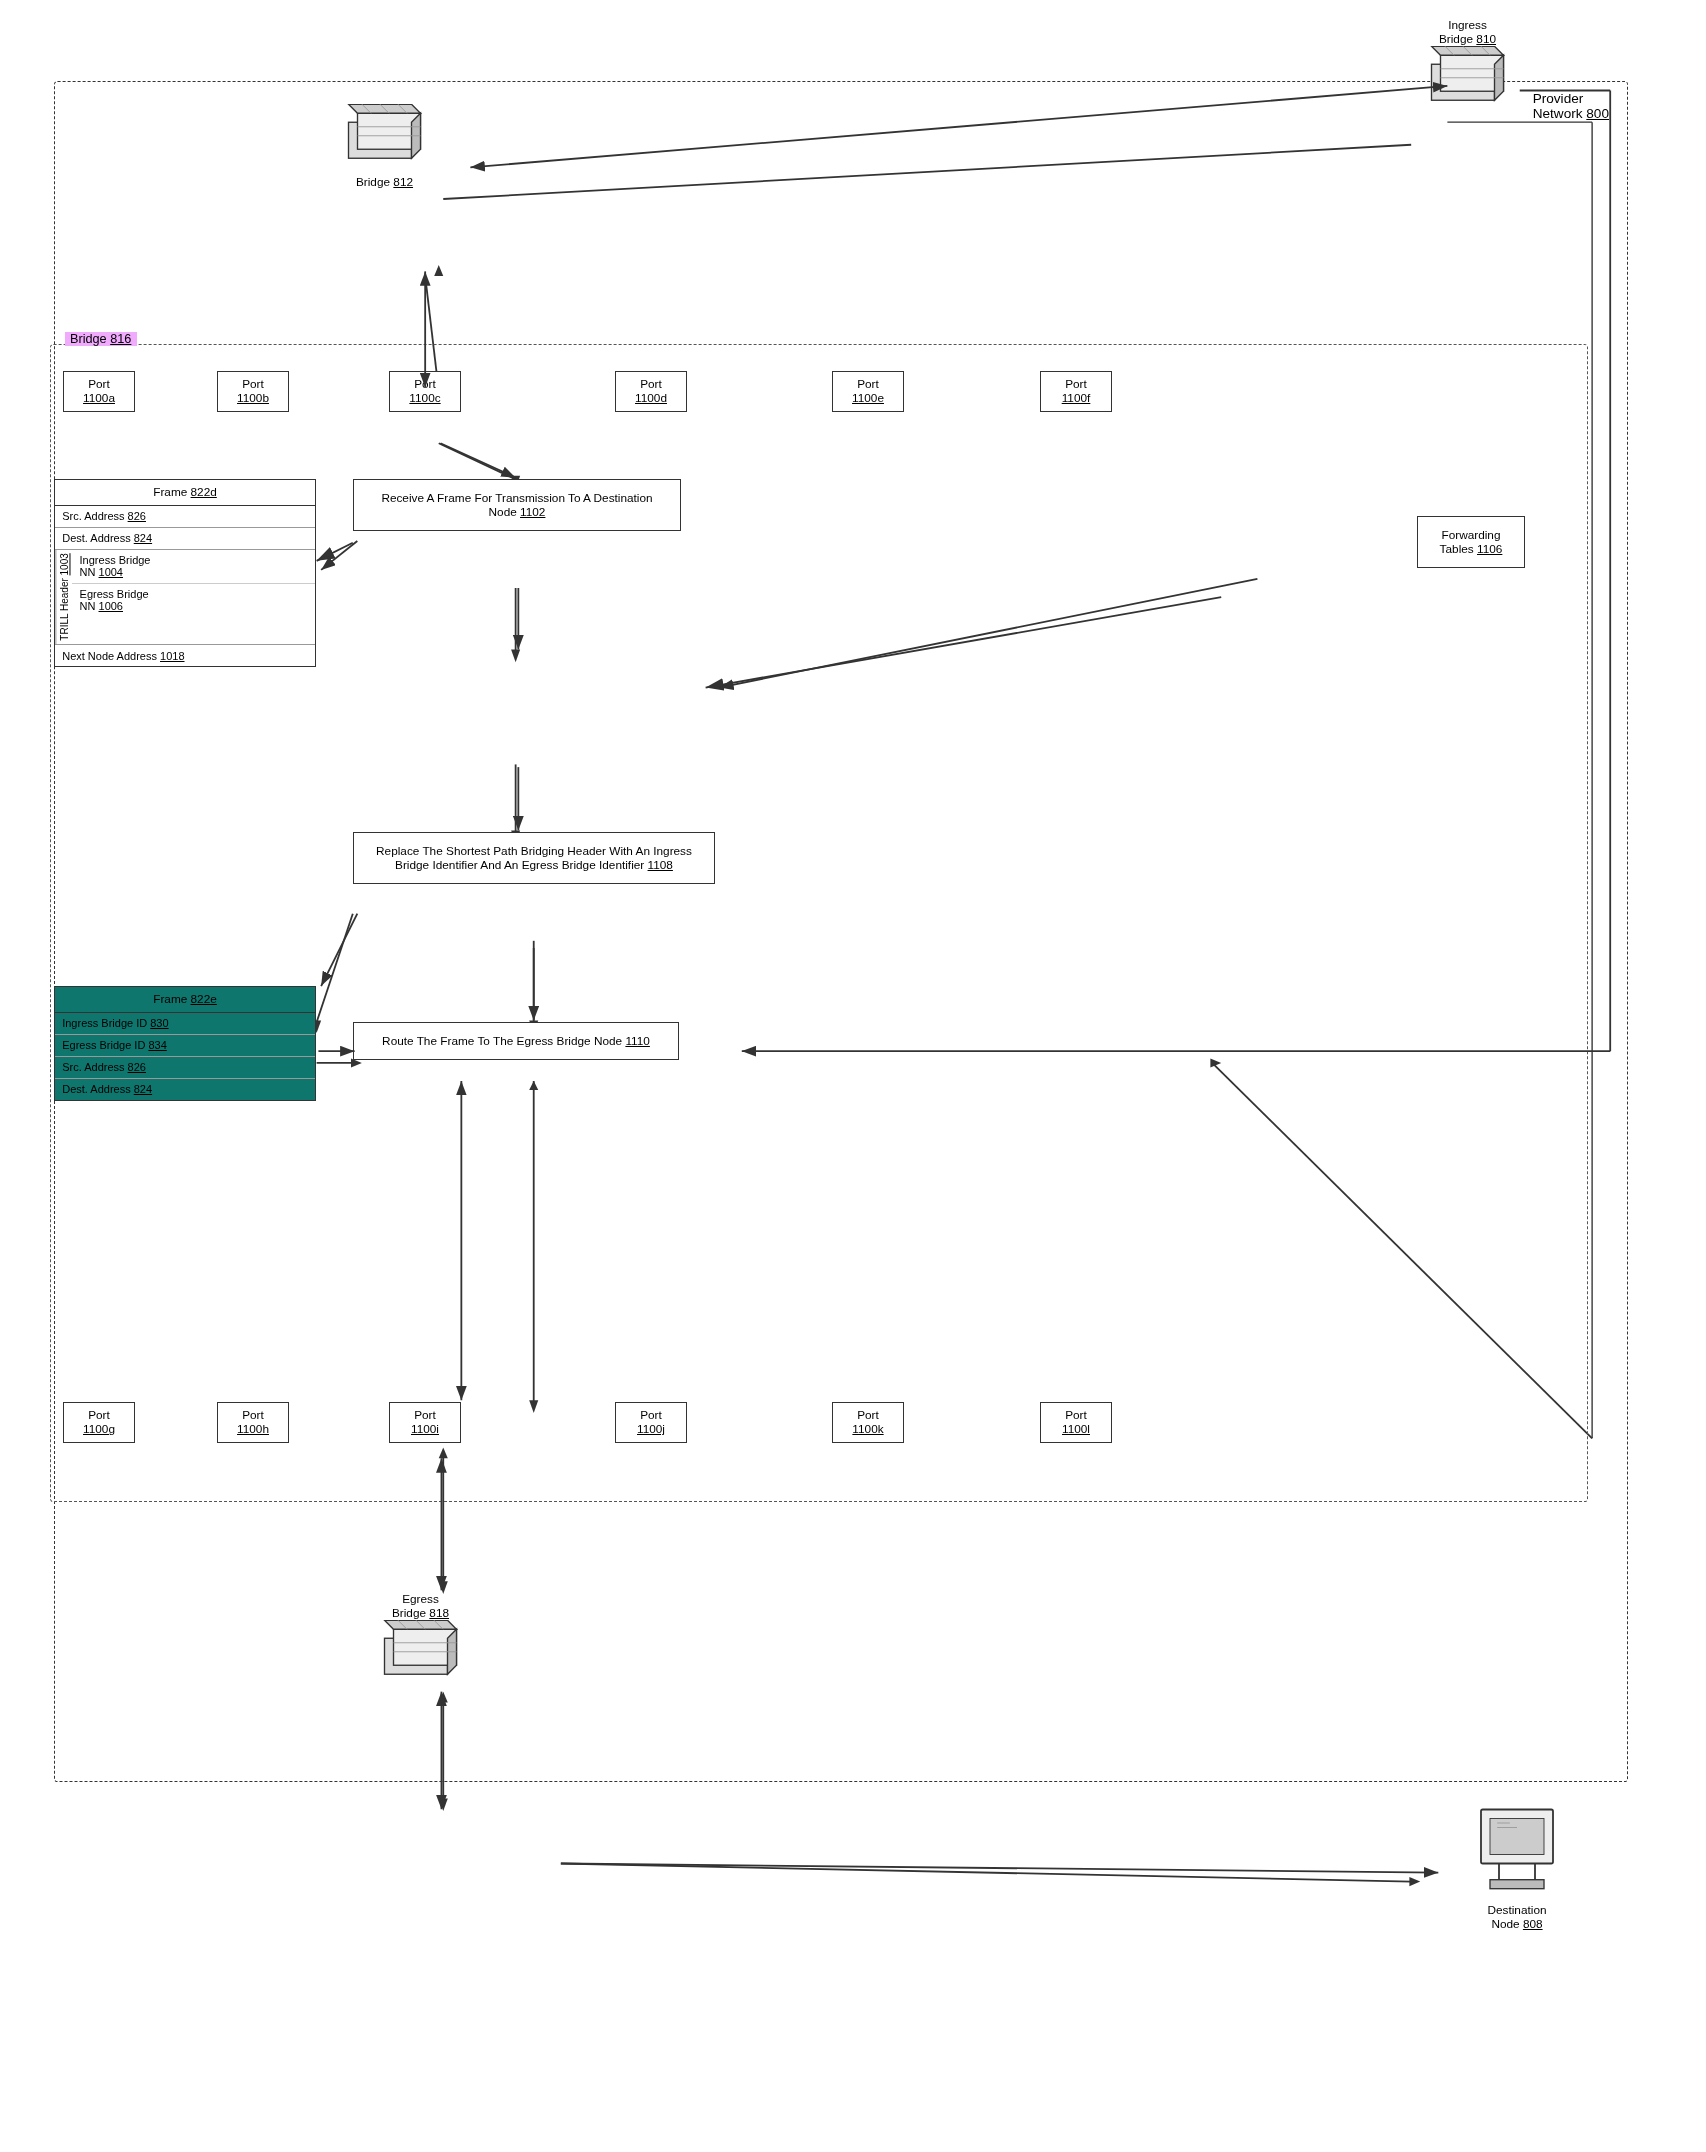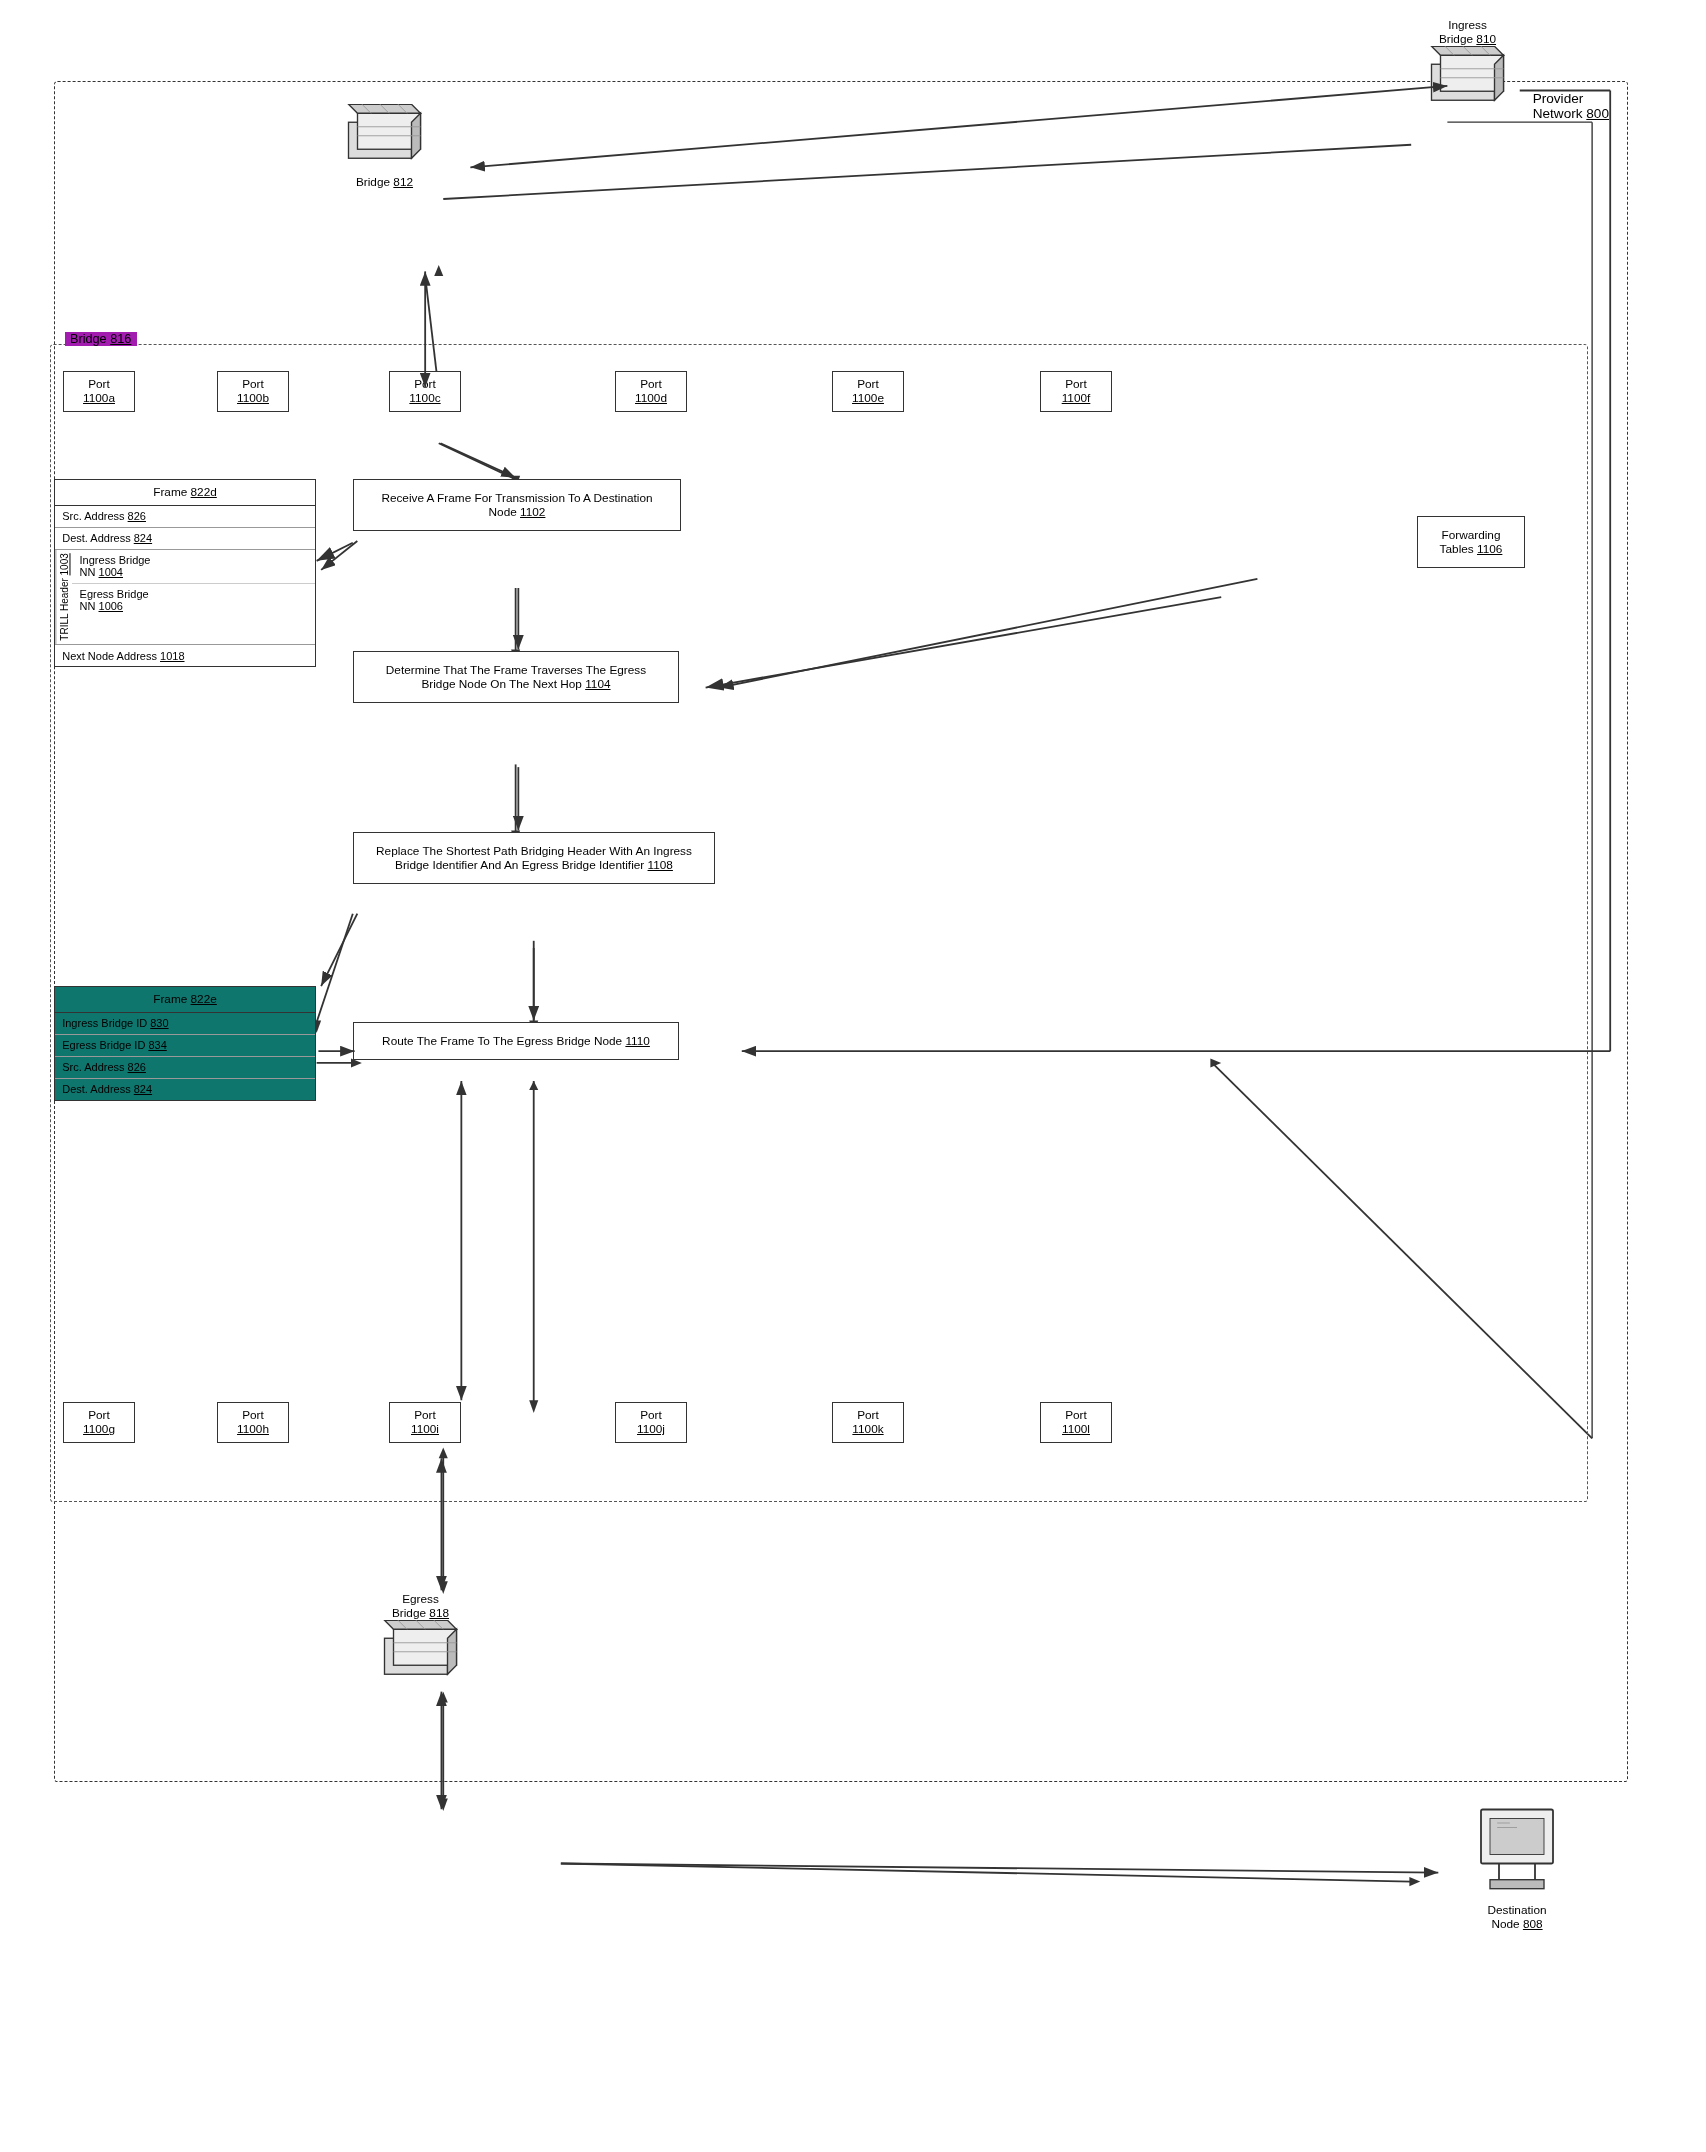--- a/index.html
+++ b/index.html
@@ -329,21 +329,21 @@
       <line x1="15" y1="25" x2="85" y2="25" stroke="#999" stroke-width="1"></line>
       <line x1="15" y1="35" x2="85" y2="35" stroke="#999" stroke-width="1"></line>
     </svg>
     <div>
       <span>Bridge</span>
       <span class="ref">812</span>
     </div>
   </div>
 
   <div style="position:absolute; top:344px; left:50px; width:1538px; height:1158px; border:1.8px dashed #555; border-radius:3.6px;">
-    <div style="position:absolute; top:-12.7px; left:13.6px; background:#a21caf; padding:0 5.4px; font-size:12.7px;text-align:center;">
+    <div style="position:absolute; top:-12.7px; left:13.6px; background:#f0abfc; padding:0 5.4px; font-size:12.7px;text-align:center;">
       <span>Bridge</span>
       <span class="ref">816</span>
     </div>
   </div>
 
   <div class="port-box port-1100a">
     <div>Port</div>
     <div class="ref">1100a</div>
   </div>
   <div class="port-box port-1100b">
@@ -392,26 +392,20 @@
     <div class="ref">1100l</div>
   </div>
 
   <div class="process-box process-receive">
     <div>
       <span>Receive A Frame For Transmission To A Destination Node</span>
       <span class="ref">1102</span>
     </div>
   </div>
 
-  <div class="process-box process-determine">
-    <div>
-      <span>Determine That The Frame Traverses The Egress Bridge Node On The Next Hop</span>
-      <span class="ref">1104</span>
-    </div>
-  </div>
 
   <div class="process-box process-replace">
     <div>
       <span>Replace The Shortest Path Bridging Header With An Ingress Bridge Identifier And An Egress Bridge Identifier</span>
       <span class="ref">1108</span>
     </div>
   </div>
 
   <div class="process-box process-route">
     <div>

